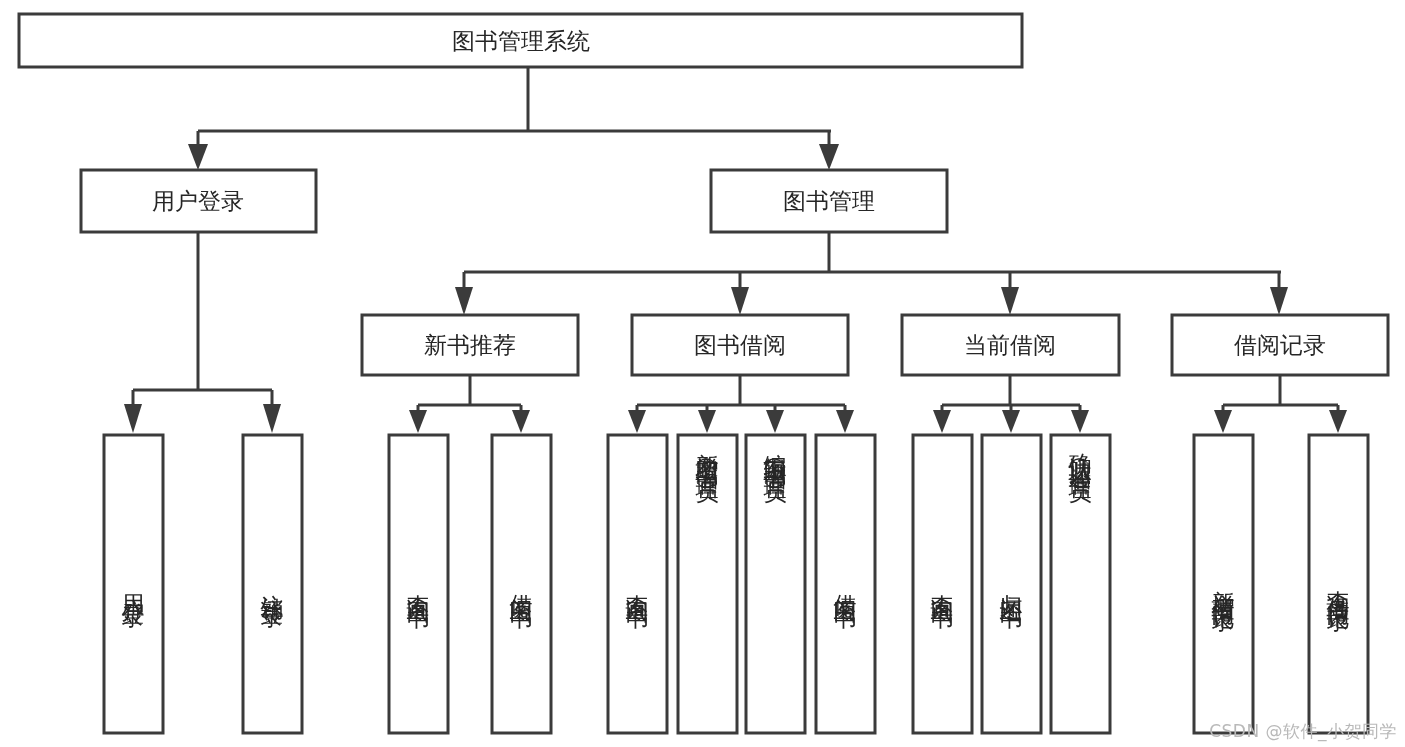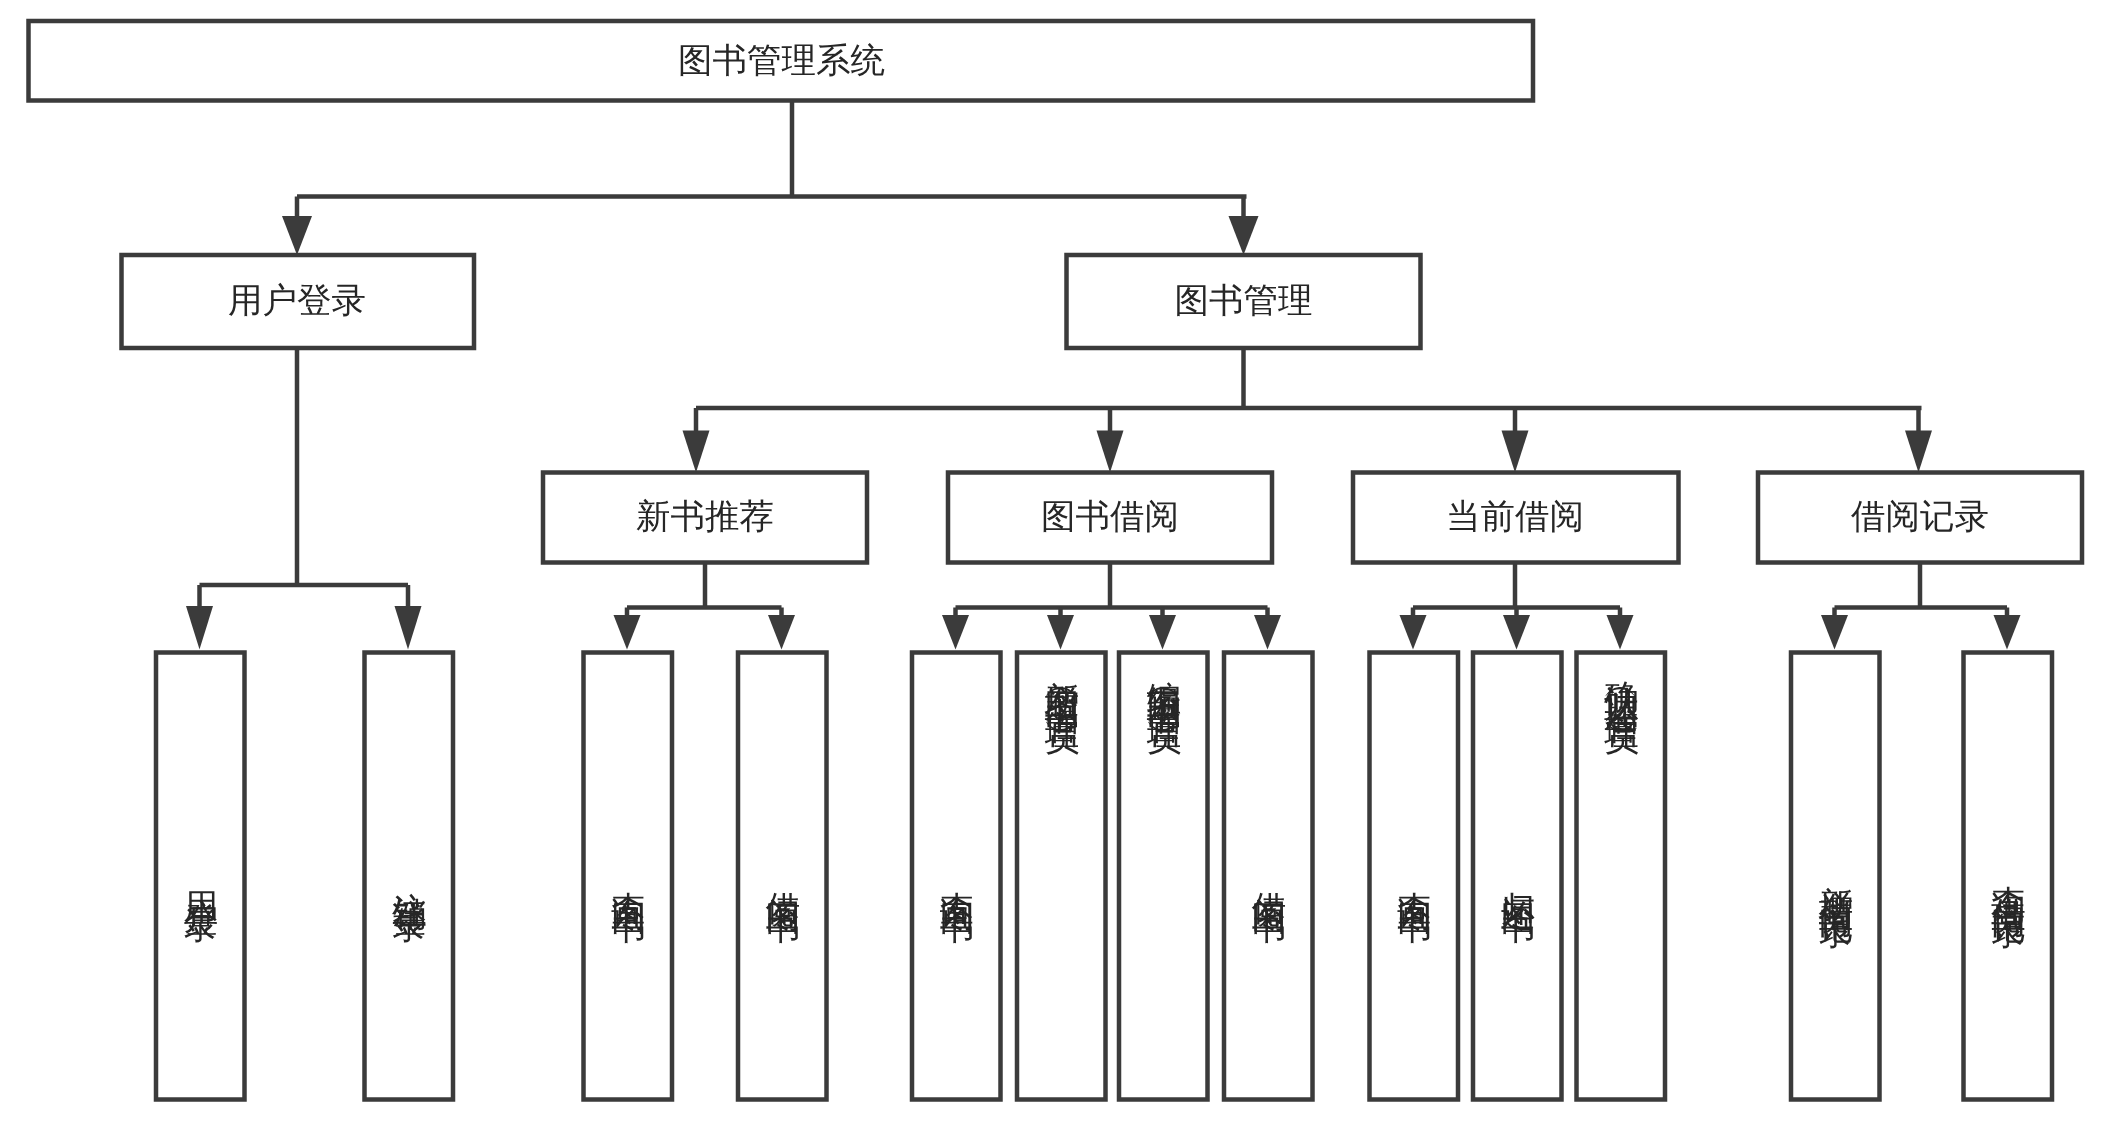--- a/index.html
+++ b/index.html
@@ -244,14 +244,15 @@
     <span class="leaf-label">确认归还（管理员）</span>
   </div>
 
   <div class="leaf-label-wrap" style="left:1194px; top:435px; width:59px; height:298px;">
     <span class="leaf-label">新增借阅记录</span>
   </div>
   <div class="leaf-label-wrap" style="left:1309px; top:435px; width:59px; height:298px;">
     <span class="leaf-label">查询借阅记录</span>
   </div>
 
+  <div class="watermark">CSDN @软件_小贺同学</div>
 
 </div>
 
 </body></html>

